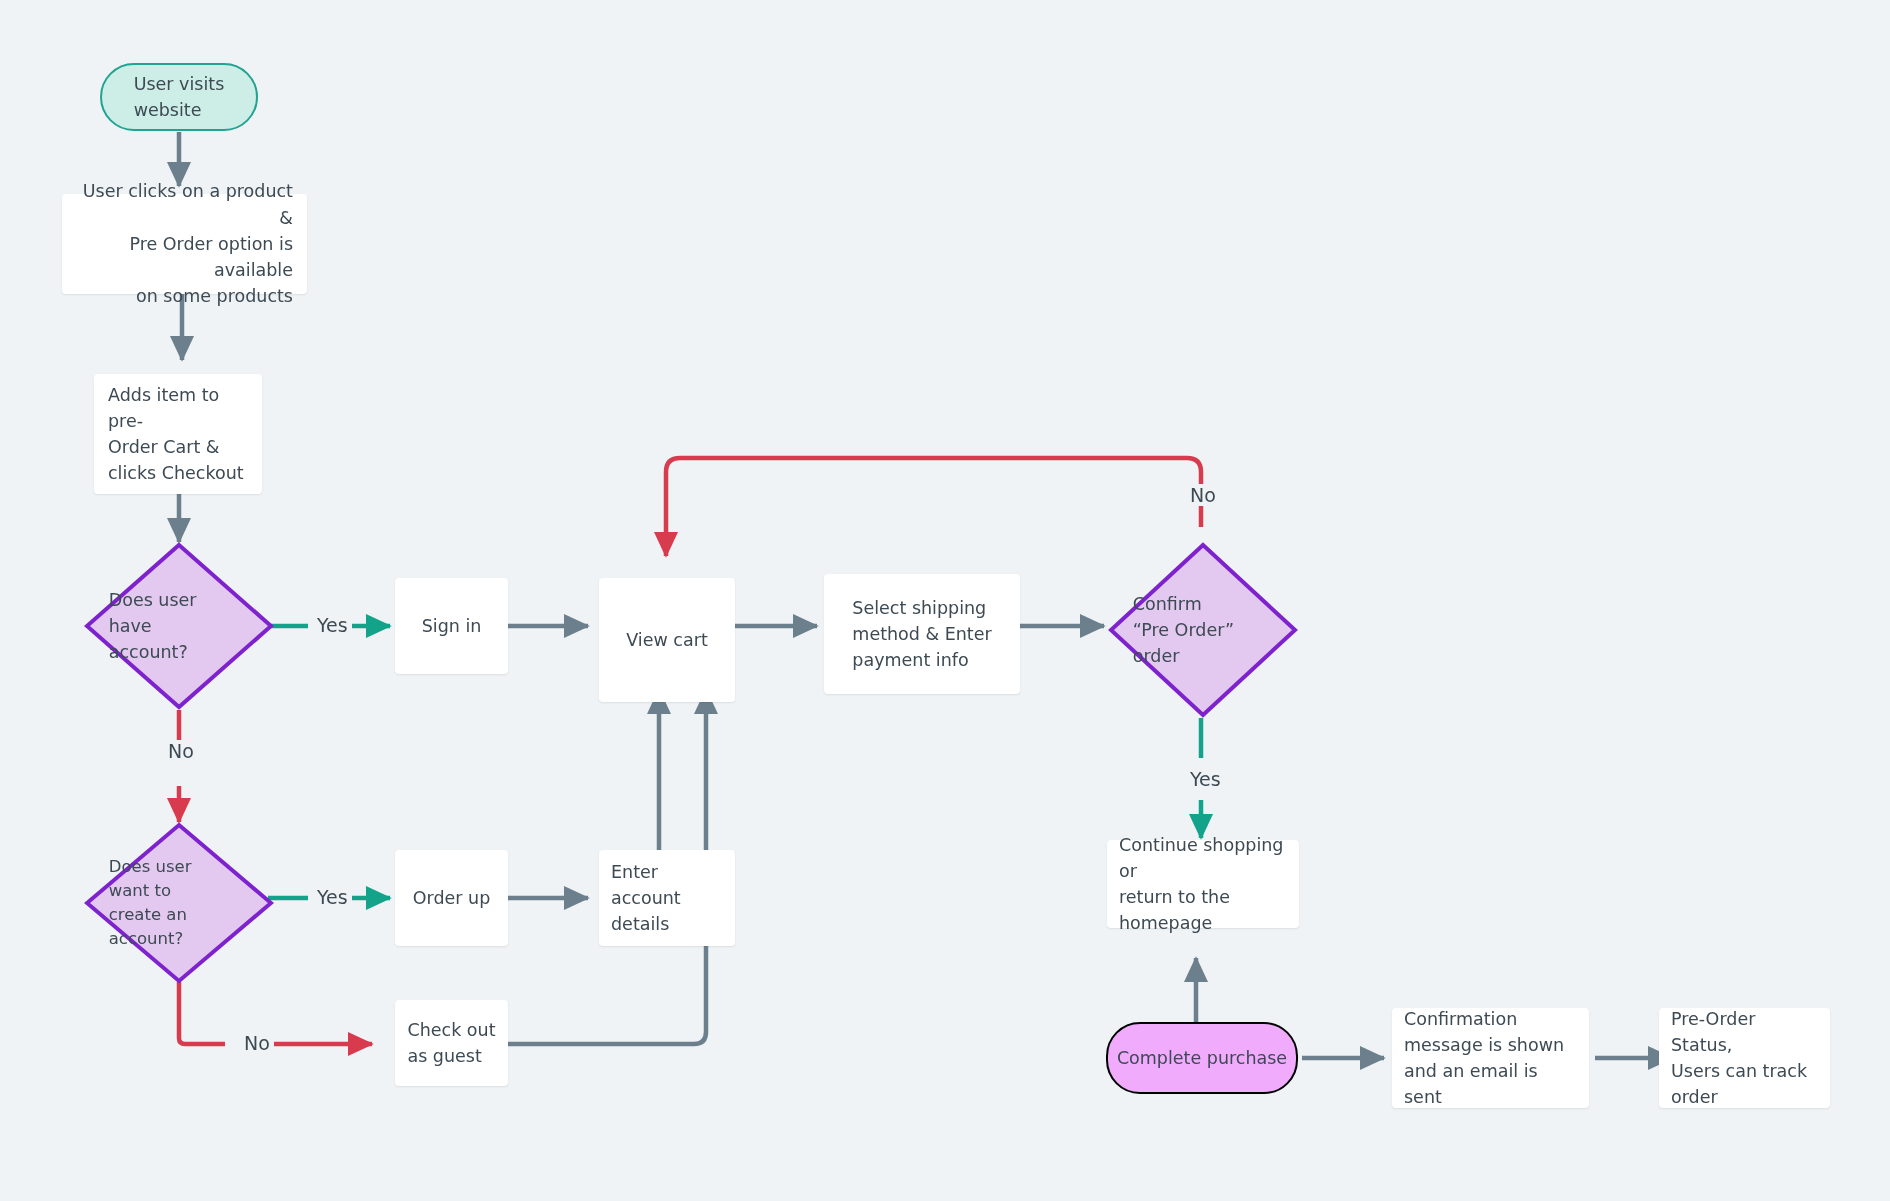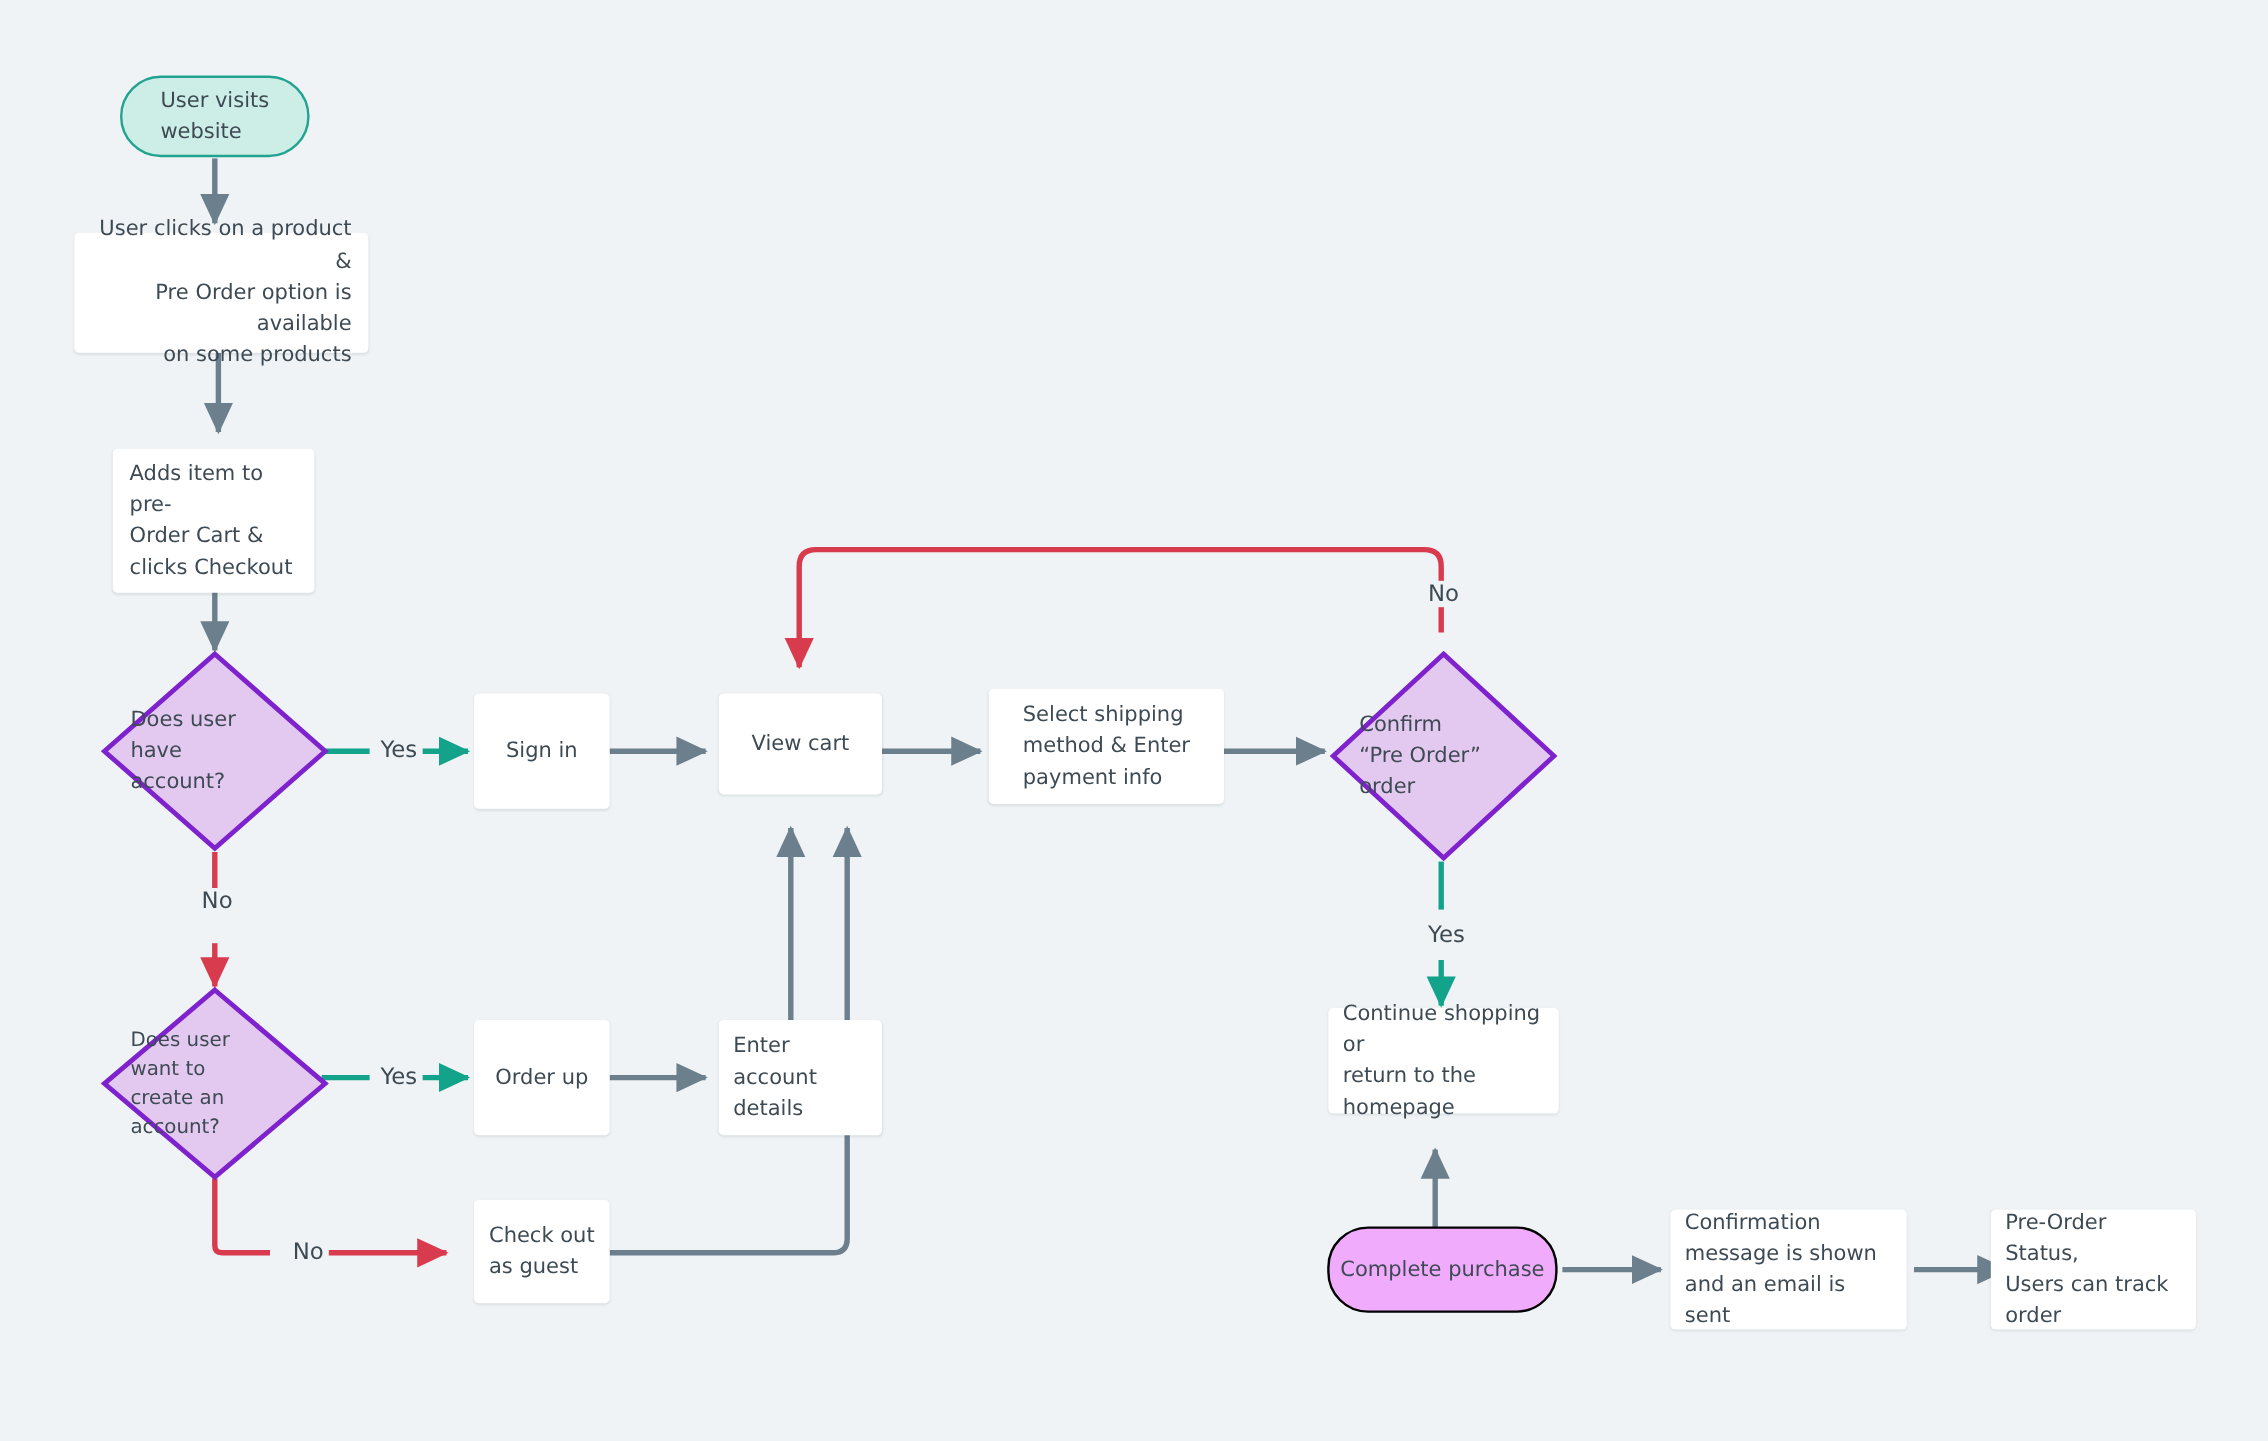--- a/index.html
+++ b/index.html
@@ -167,25 +167,25 @@
     </svg>
     <span class="diamond-label" style="white-space:pre-line">Does user
 have
 account?</span>
   </div>
 
   <div class="node process" style="left:395px; top:578px; width:113px; height:96px;">
     <span style="white-space:pre-line">Sign in</span>
   </div>
 
-  <div class="node process" style="left:599px; top:578px; width:136px; height:84px;">
+  <div class="node process" style="left:599px; top:578px; width:136px; height:124px;">
     <span style="white-space:pre-line">View cart</span>
   </div>
 
-  <div class="node process" style="left:824px; top:574px; width:196px; height:96px;">
+  <div class="node process" style="left:824px; top:574px; width:196px; height:120px;">
     <span style="white-space:pre-line">Select shipping
 method &amp; Enter
 payment info</span>
   </div>
 
   <div class="node decision" style="left:1108px; top:542px; width:190px; height:176px;">
     <svg class="diamond-shape" viewBox="0 0 190 176" preserveAspectRatio="none">
       <polygon points="95,3 187,88 95,173 3,88" fill="#e3c9ef" stroke="#7e22ce" stroke-width="4"></polygon>
     </svg>
     <span class="diamond-label" style="white-space:pre-line">Confirm

